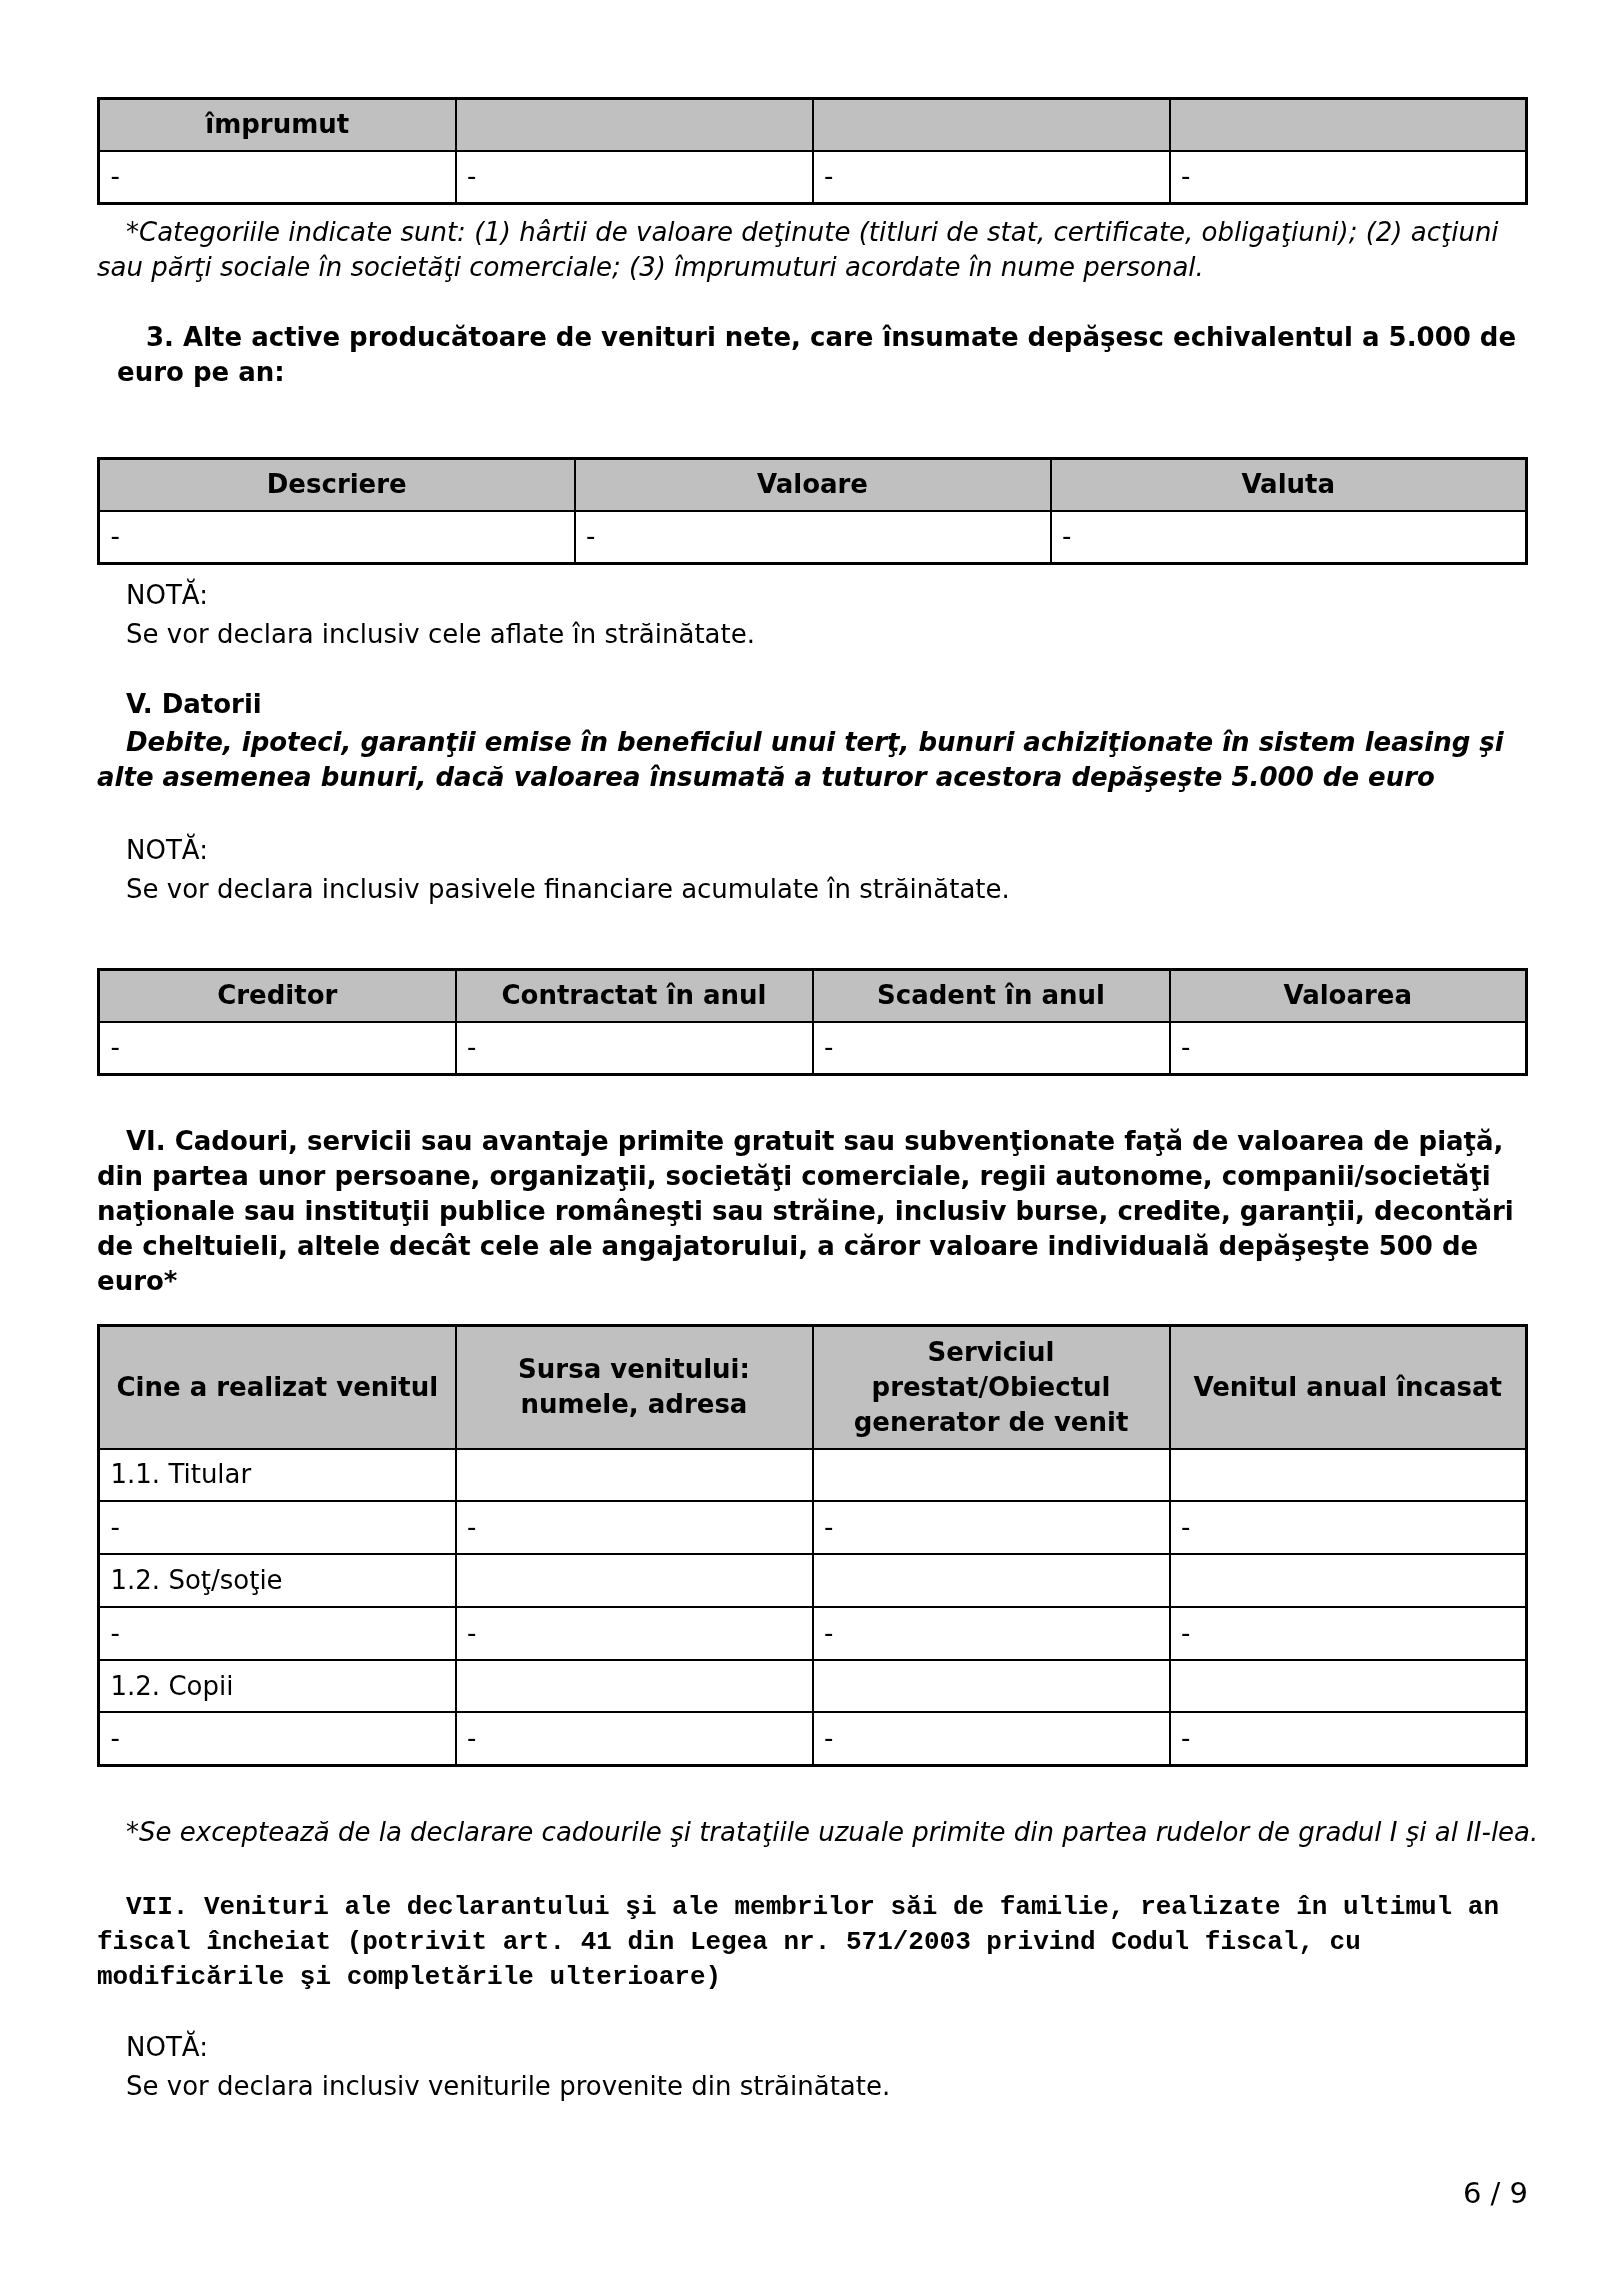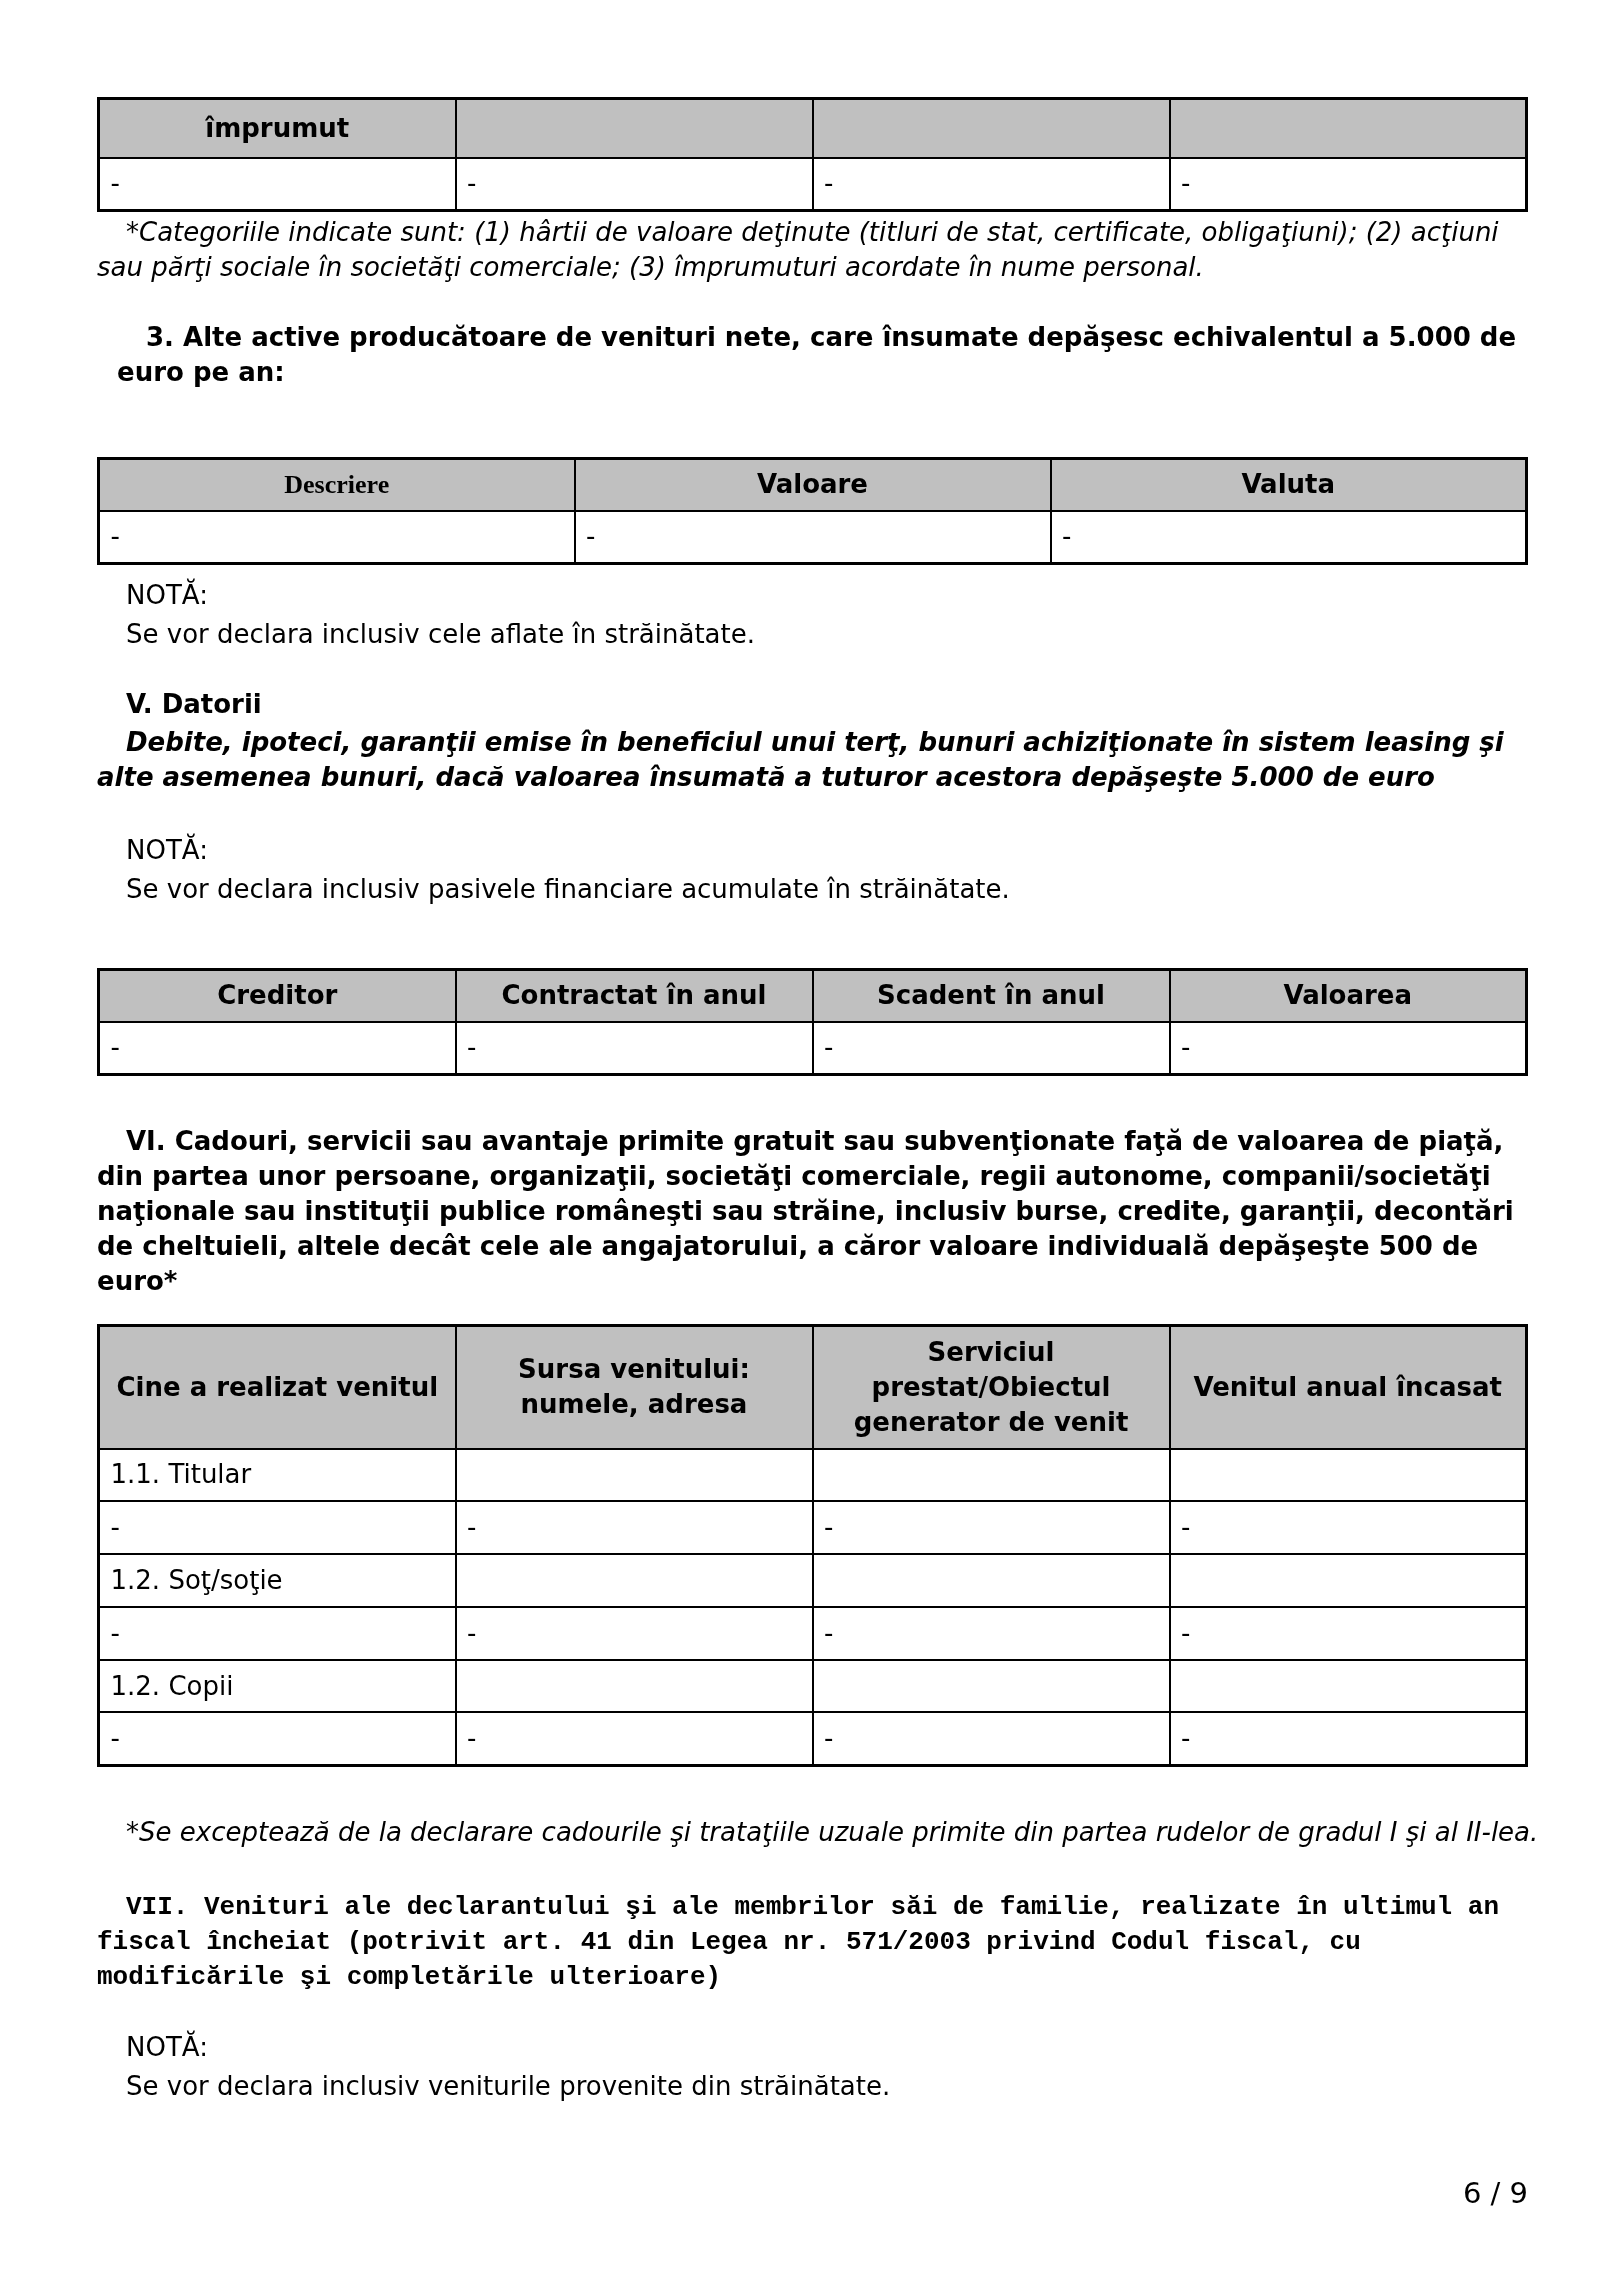--- a/index.html
+++ b/index.html
@@ -33,21 +33,21 @@
 </style>
 </head>
 <body>
 
 <div class="page">
 
   <div class="block" style="top:97px;">
     <table class="grid">
       <tbody>
           <tr>
-        <th style="height:59px;padding:2.6px 9.2px;">împrumut</th>
+        <th style="height:52px;padding:2.6px 9.2px;">împrumut</th>
         <th></th>
         <th></th>
         <th></th>
       </tr>
       <tr>
         <td>-</td>
         <td>-</td>
         <td>-</td>
         <td>-</td>
       </tr>
@@ -56,21 +56,21 @@
   </div>
 
   <div class="block para italic indent" style="top:215px;">*Categoriile indicate sunt: (1) hârtii de valoare deţinute (titluri de stat, certificate, obligaţiuni); (2) acţiuni sau părţi sociale în societăţi comerciale; (3) împrumuturi acordate în nume personal.</div>
 
   <div class="block para bold indent" style="top:320px;margin-left:20px;">3. Alte active producătoare de venituri nete, care însumate depăşesc echivalentul a 5.000 de euro pe an:</div>
 
   <div class="block" style="top:457px;">
     <table class="grid">
       <tbody>
           <tr>
-        <th style="height:52px;padding:2.6px 9.2px;font-family:Liberation Serif, serif;">Descriere</th>
+        <th style="height:52px;padding:2.6px 9.2px;">Descriere</th>
         <th>Valoare</th>
         <th>Valuta</th>
       </tr>
       <tr>
         <td>-</td>
         <td>-</td>
         <td>-</td>
       </tr>
     </tbody>
       </table>

